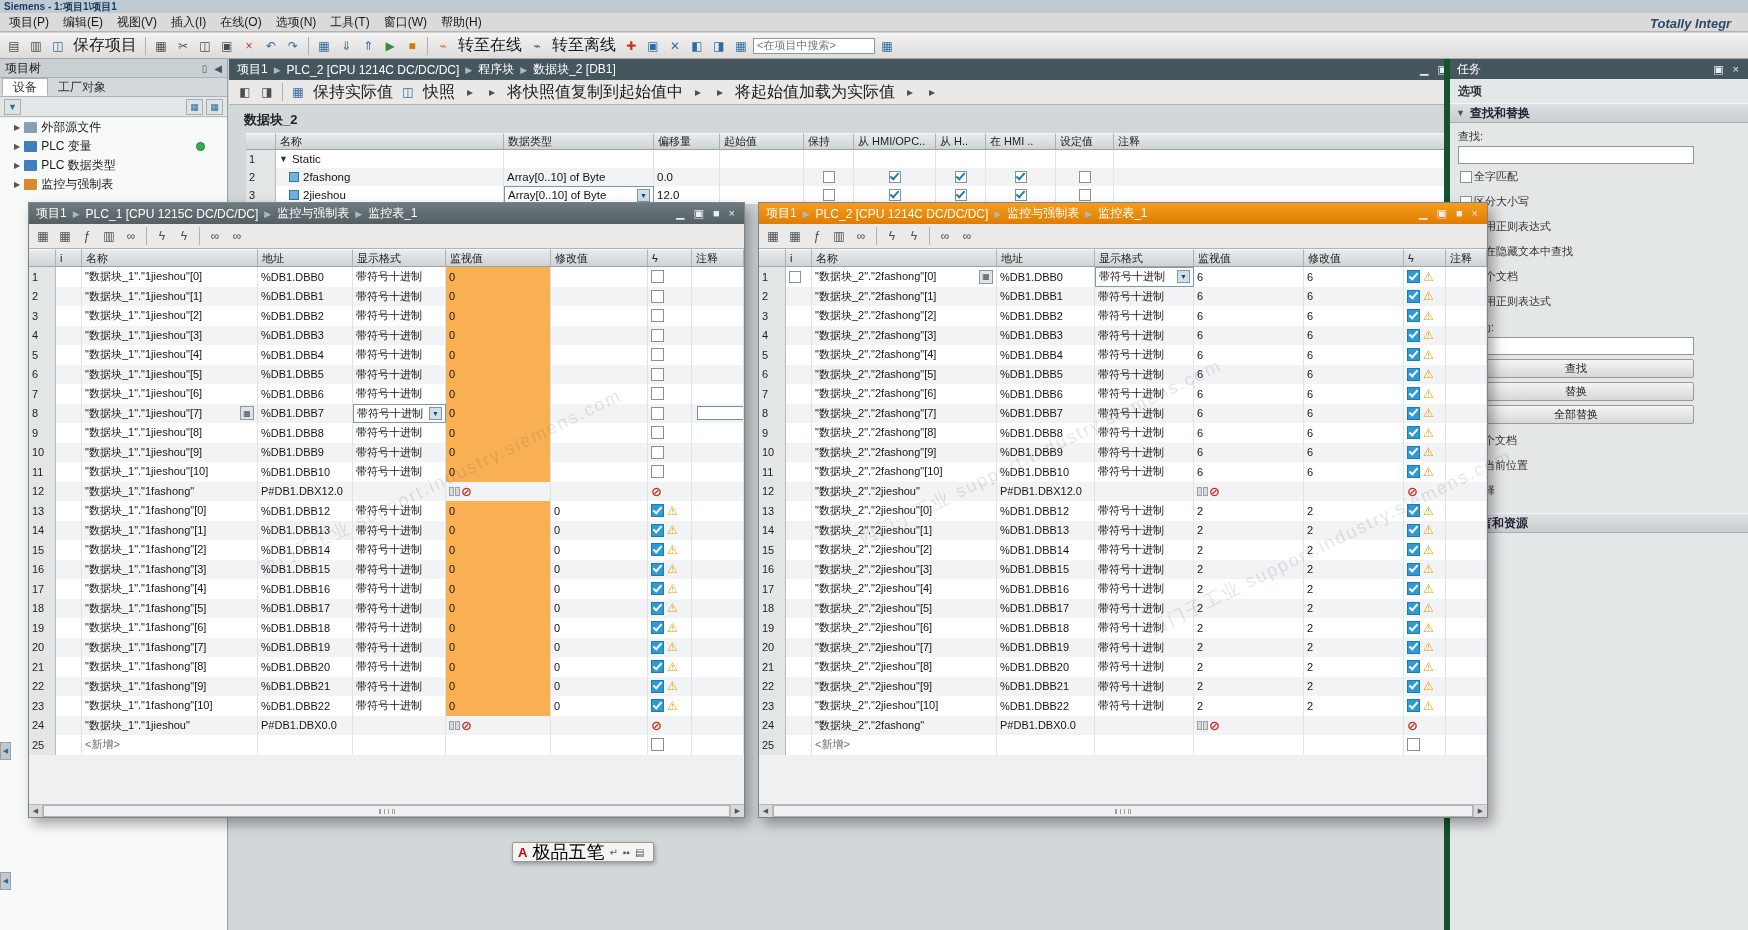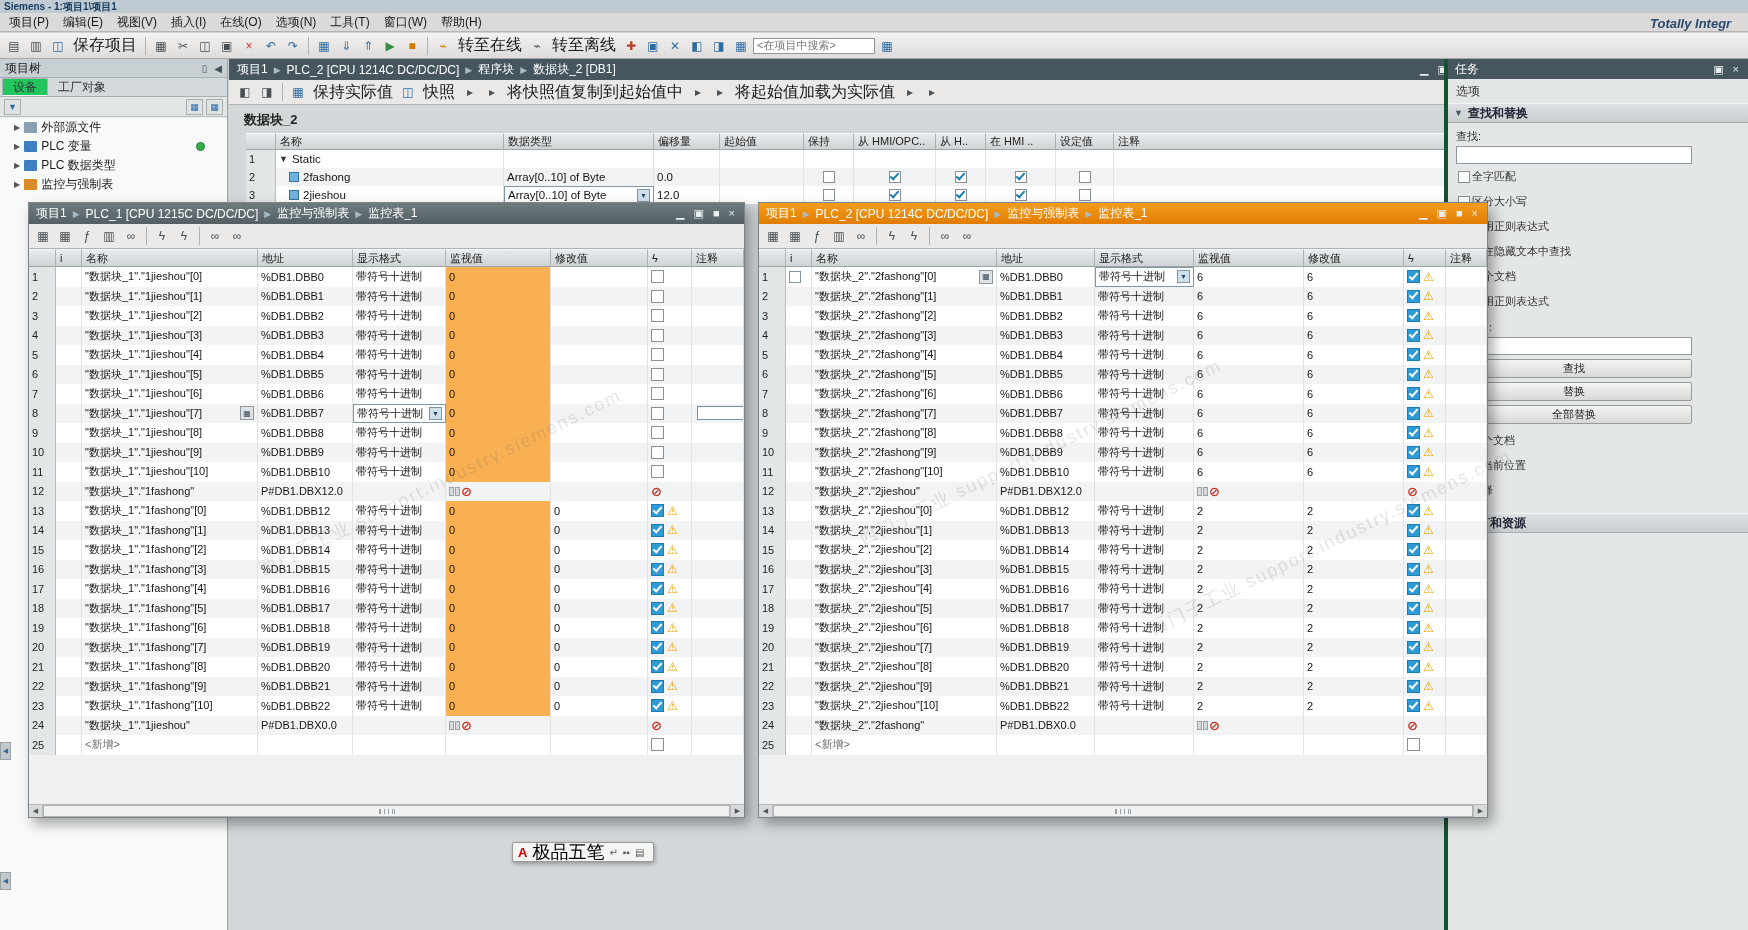--- a/index.html
+++ b/index.html
@@ -25,21 +25,21 @@
   #tsearch{width:122px;height:16px;border:1px solid #8f979c;background:#fff;font-size:11px;
            color:#777;padding:0 3px;font-family:inherit}
 
   
   #proj{left:0;top:59px;width:228px;bottom:0;background:#eceeef;border-right:1px solid #9aa0a4}
   .panel-head{height:19px;background:#c9d0d4;display:flex;align-items:center;padding:0 5px;
               color:#222;border-bottom:1px solid #aab0b4}
   .panel-head .ph-btns{margin-left:auto;display:flex;gap:7px;color:#45555e;font-size:10px}
   #ptabs{display:flex;height:19px;background:#d4d9db;border-bottom:1px solid #aab0b4;padding-left:2px}
   .tab{padding:0 10px;display:flex;align-items:center;color:#333;font-size:12px}
-  .tab.active{background:#22c55e;border:1px solid #aab0b4;border-bottom:1px solid #f7f8f8}
+  .tab.active{background:#ffffff;border:1px solid #aab0b4;border-bottom:1px solid #f7f8f8}
   #ptools{height:20px;background:#e3e6e7;border-bottom:1px solid #b9bdbf;display:flex;
           align-items:center;padding:0 4px;gap:3px}
   #ptools .spacer{flex:1}
   .mini-ico{width:17px;height:16px;border:1px solid #a9aeb1;background:#dfe3e4;display:flex;
             align-items:center;justify-content:center;font-size:9px;color:#2d6ca2}
   #ptree{background:#f8f9f9;position:absolute;left:0;right:0;top:59px;bottom:0}
   .tree-row{height:19px;display:flex;align-items:center;padding-left:14px;gap:4px;color:#1b1b1b}
   .tree-arrow{font-size:8px;color:#555}
   .tree-ico{width:13px;height:11px;border-radius:1px}
   .dot{width:9px;height:9px;border-radius:50%;background:#35b04a;border:1px solid #1d7c30;margin-left:auto;margin-right:22px}
@@ -107,23 +107,23 @@
   .hscroll{position:absolute;left:0;right:0;bottom:0;height:13px;background:#e2e4e5;
       border-top:1px solid #b7babc;display:flex;align-items:stretch}
   .sbtn{width:14px;background:#d7dadb;border-right:1px solid #b7babc;font-size:7px;display:flex;
       align-items:center;justify-content:center;color:#555}
   .sbtn.r{border-right:none;border-left:1px solid #b7babc}
   .sthumb{flex:1;background:#f0f1f1;border:1px solid #b0b3b5;display:flex;align-items:center;justify-content:center}
   .grip{width:16px;height:5px;border-left:1px solid #9aa0a4;border-right:1px solid #9aa0a4;
       background:repeating-linear-gradient(90deg,#9aa0a4 0 1px,transparent 1px 4px)}
 
   
-  #tasks{right:0;top:59px;width:304px;bottom:0;background:#e4e7e8;border-left:4px solid #14532d}
+  #tasks{right:0;top:59px;width:304px;bottom:0;background:#e4e7e8;border-left:6px solid #14532d}
   #tasks-title{height:20px;background:#46565f;color:#fff;display:flex;align-items:center;padding:0 7px}
-  #tasks-opt{height:24px;display:flex;align-items:center;padding:0 8px;font-weight:normal;color:#333}
+  #tasks-opt{height:24px;display:flex;align-items:center;padding:0 8px;font-weight:bold;color:#333}
   .sec{height:20px;background:linear-gradient(#dde1e3,#c8cdd0);border-top:1px solid #f2f4f5;
        border-bottom:1px solid #a9aeb1;display:flex;align-items:center;padding:0 6px;font-size:12px;
        font-weight:bold;color:#223}
   .chev{font-size:9px;margin-right:5px;color:#456}
   .tp-label{font-size:11px;color:#333;padding:6px 8px 2px}
   .tp-input{margin:0 8px;width:236px;height:18px;background:#fff;border:1px solid #8f979c;font-family:inherit;font-size:11px}
   .opt-row{display:flex;align-items:center;gap:2px;padding:5px 10px;font-size:11px;color:#333}
   .opt-box{width:12px;height:12px;border:1px solid #8a9094;background:#fff;flex:none}
   .opt-radio{width:11px;height:11px;border:1px solid #8a9094;border-radius:50%;background:#fff;flex:none}
   .tp-btn{display:block;width:236px;height:19px;margin:4px 8px;background:linear-gradient(#f4f4f2,#d8d8d6);

